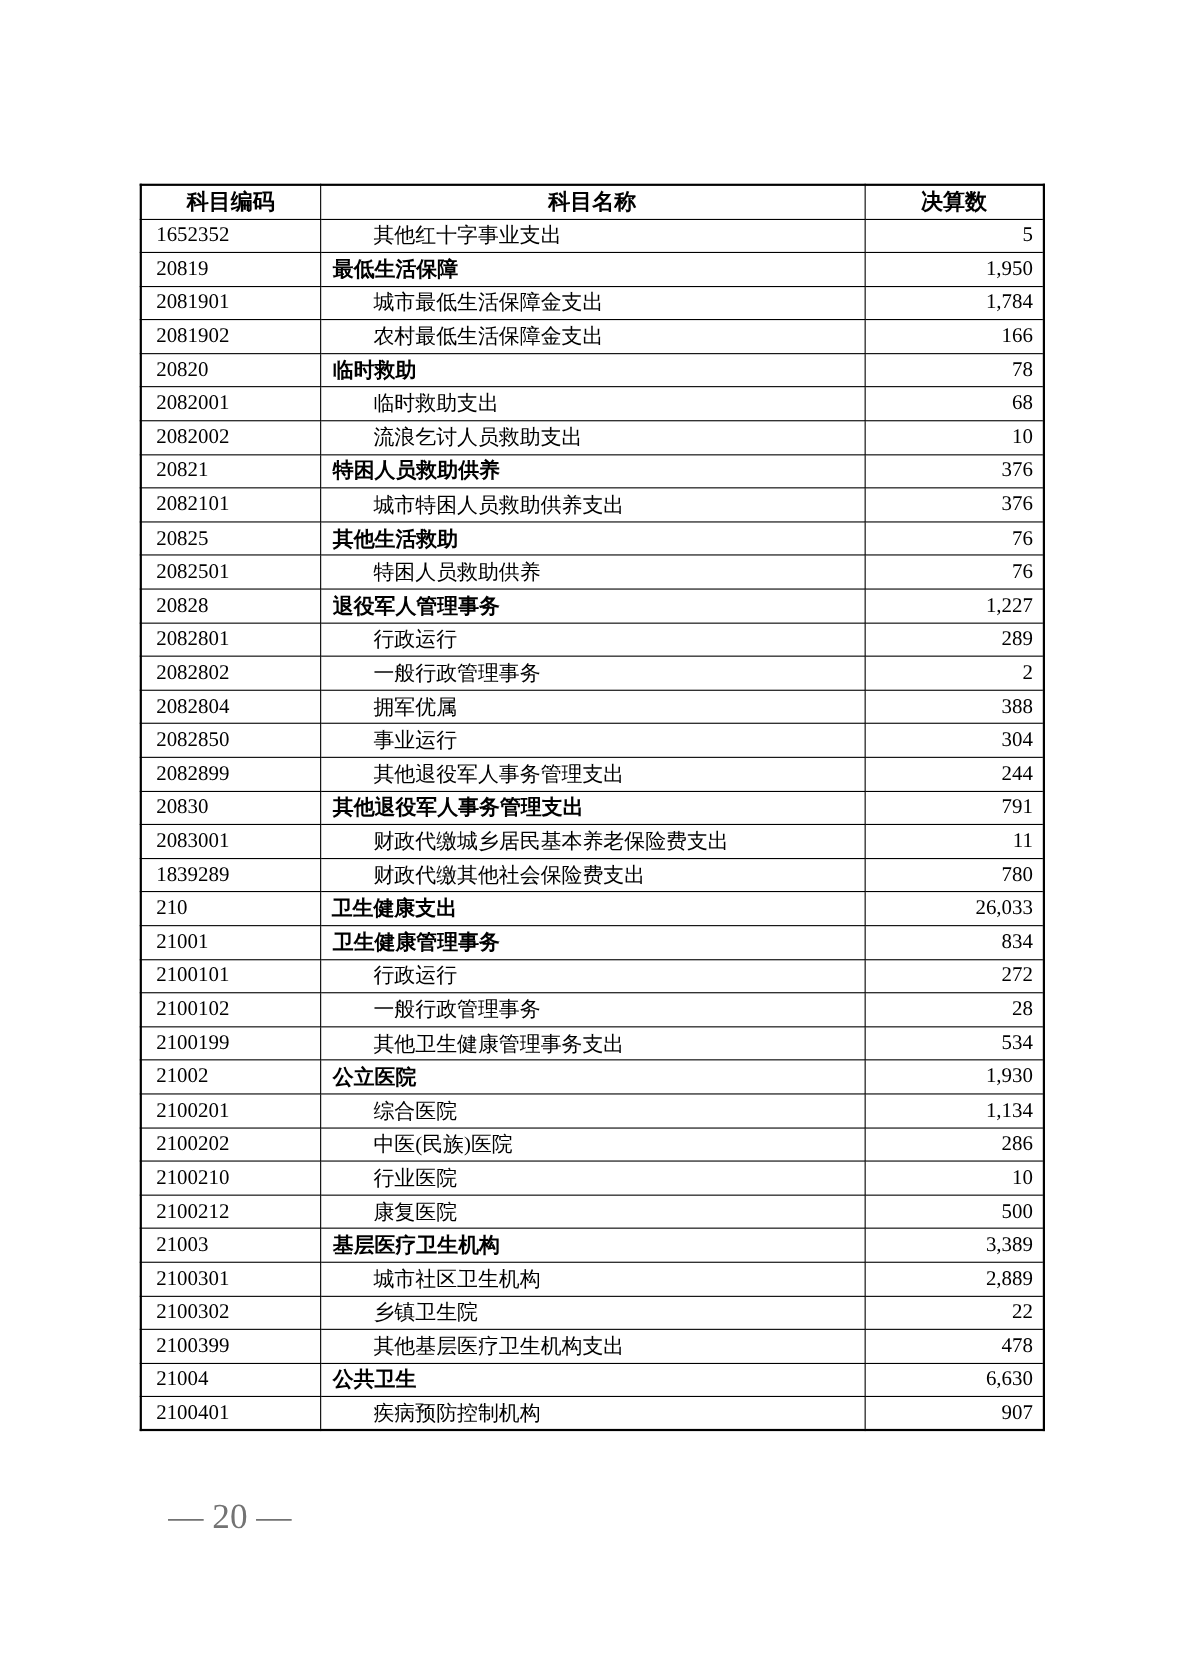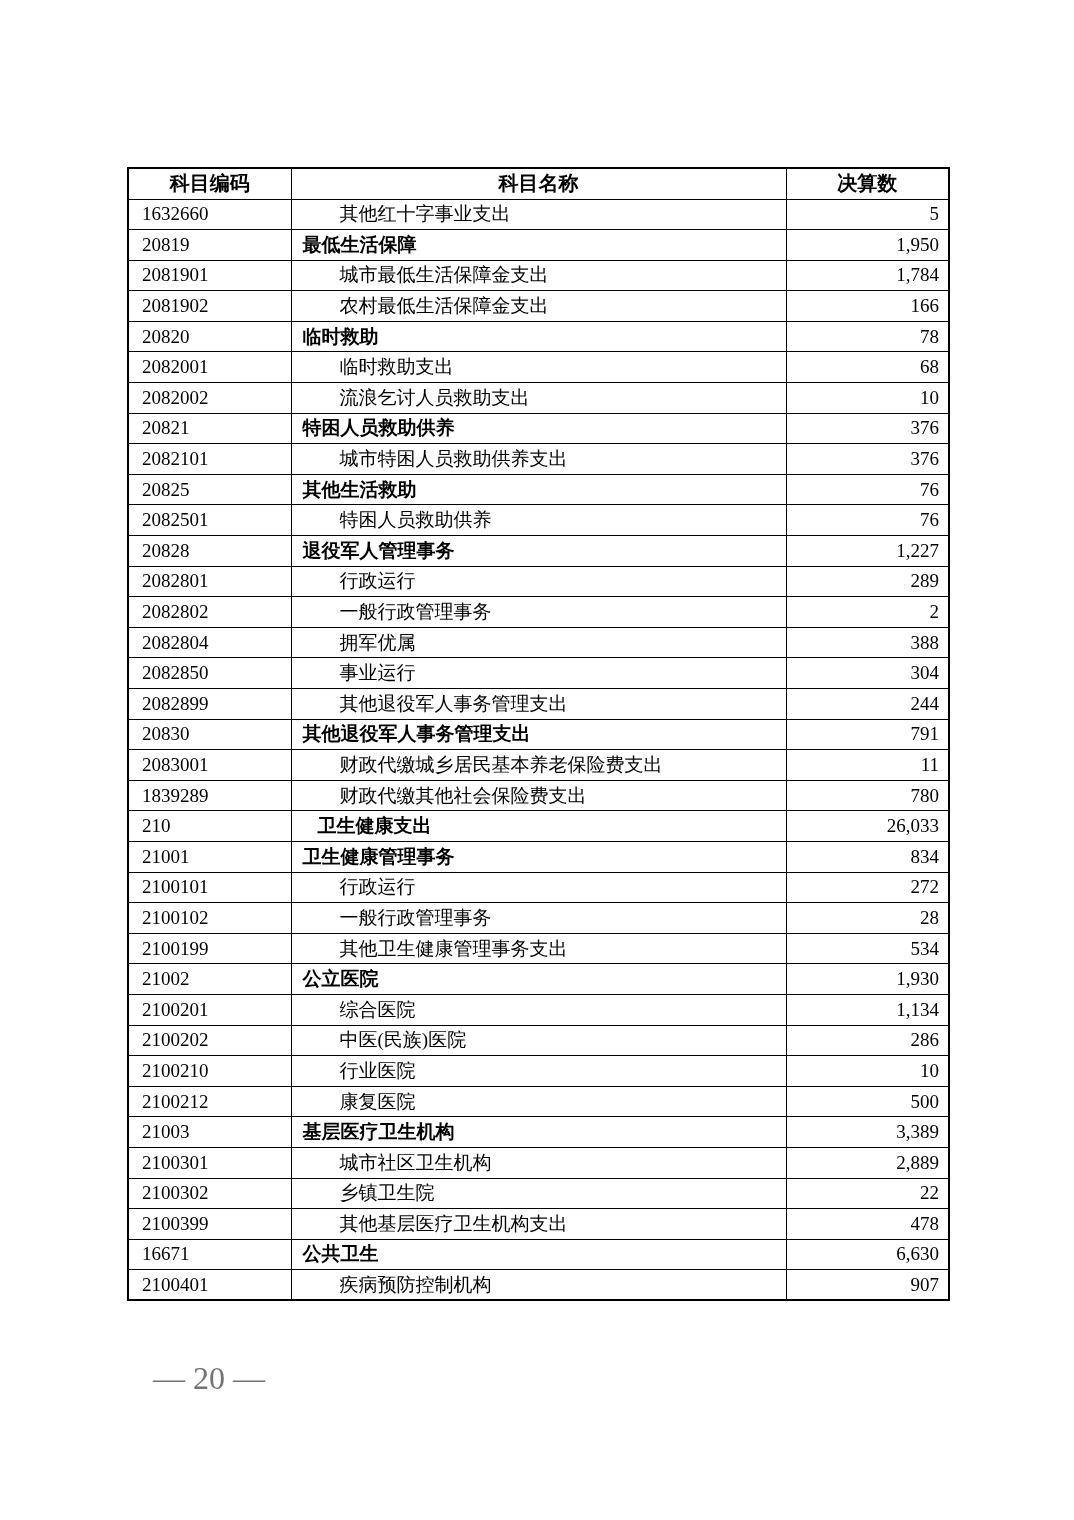--- a/index.html
+++ b/index.html
@@ -38,21 +38,21 @@
     text-align: center;
     vertical-align: middle;
   }
   table.budget td {
     height: 30.6px;
     font-size: 19px;
     vertical-align: middle;
   }
   td.code { padding-left: 13px; text-align: left; font-family: "Liberation Serif", serif; }
   td.name { text-align: left; }
-  td.name.lvl0 { padding-left: 26px; }
+  td.name.lvl0 { padding-left: 10px; }
   td.name.lvl1 { padding-left: 11px; }
   td.name.lvl2 { padding-left: 48px; }
   td.name.cat  { font-weight: bold; font-family: "Liberation Sans", sans-serif; }
   td.value { padding-right: 9px; text-align: right; font-family: "Liberation Serif", serif; }
   .page-number {
     position: absolute;
     left: 153px;
     top: 1360px;
     font-size: 32px;
     font-family: Liberation Serif, serif;
@@ -72,21 +72,21 @@
     </colgroup>
     <thead>
       <tr>
         <th>科目编码</th>
         <th>科目名称</th>
         <th>决算数</th>
       </tr>
     </thead>
     <tbody>
         <tr>
-          <td class="code">1632660</td>
+          <td class="code">1652352</td>
           <td class="name lvl2">其他红十字事业支出</td>
           <td class="value">5</td>
         </tr>
         <tr>
           <td class="code">20819</td>
           <td class="name lvl1 cat">最低生活保障</td>
           <td class="value">1,950</td>
         </tr>
         <tr>
           <td class="code">2081901</td>
@@ -242,21 +242,21 @@
           <td class="code">2100302</td>
           <td class="name lvl2">乡镇卫生院</td>
           <td class="value">22</td>
         </tr>
         <tr>
           <td class="code">2100399</td>
           <td class="name lvl2">其他基层医疗卫生机构支出</td>
           <td class="value">478</td>
         </tr>
         <tr>
-          <td class="code">16671</td>
+          <td class="code">21004</td>
           <td class="name lvl1 cat">公共卫生</td>
           <td class="value">6,630</td>
         </tr>
         <tr>
           <td class="code">2100401</td>
           <td class="name lvl2">疾病预防控制机构</td>
           <td class="value">907</td>
         </tr>
       </tbody>
   </table>

